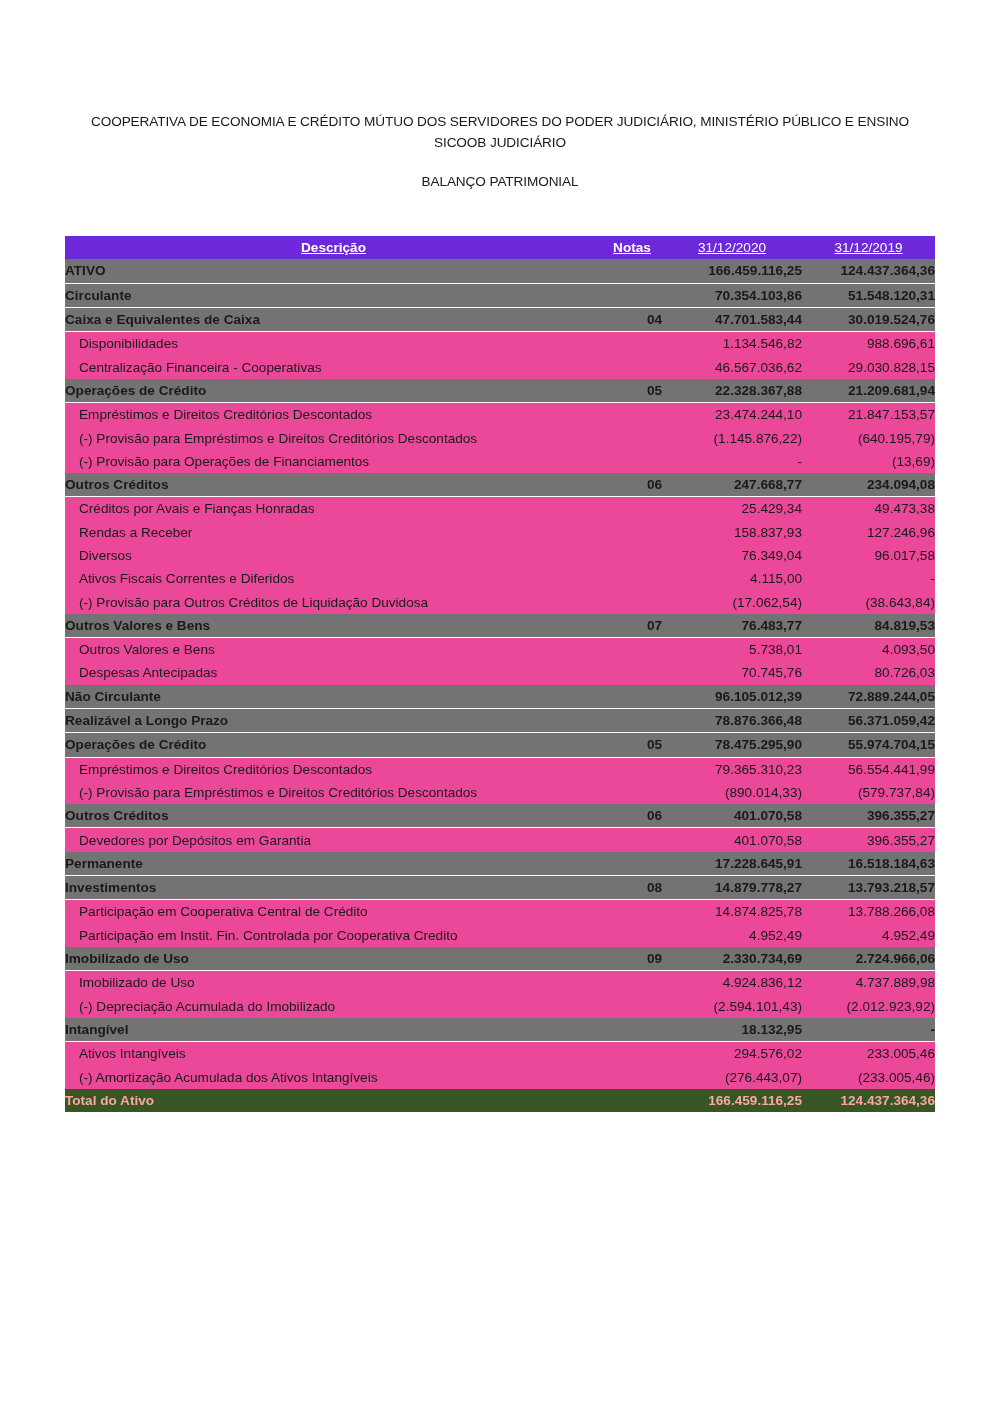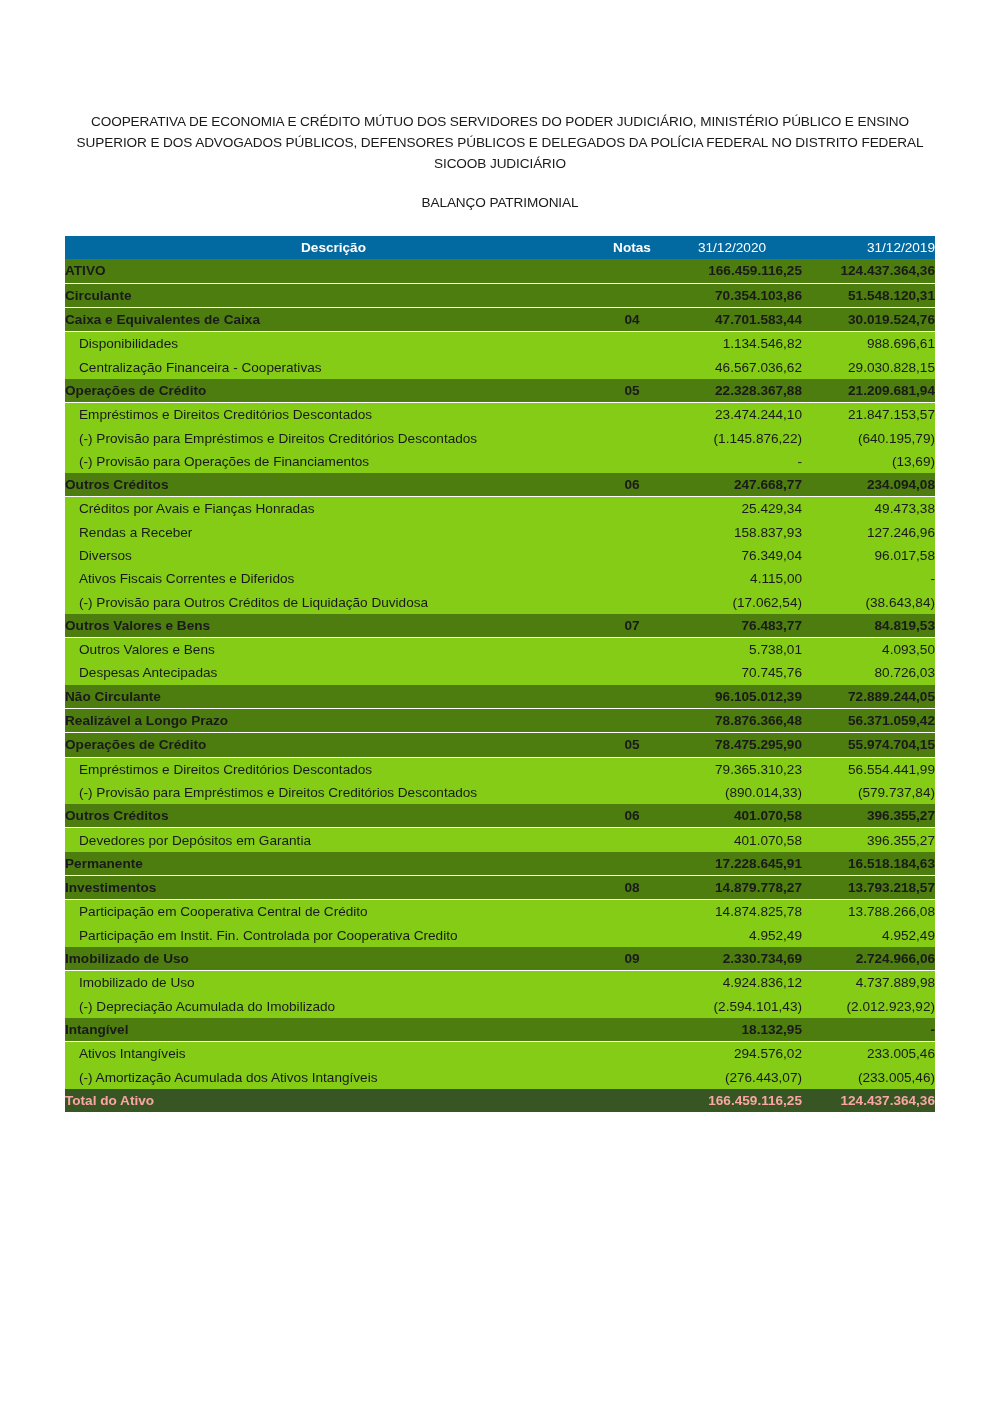--- a/index.html
+++ b/index.html
@@ -8,42 +8,41 @@
   .title-block .org { margin: 0; }
   .title-block .sub { margin: 0; }
   .title-block .sub1 { }
   .title-block .sub2 { margin-top: 18px; }
   table.balance { position: absolute; top: 236px; left: 65px; width: 870px; border-collapse: collapse; font-size: 13.6px; table-layout: fixed; }
   table.balance td, table.balance th { height: 23.3px; padding: 0; white-space: nowrap; overflow: hidden; }
   col.c-desc { width: 537px; }
   col.c-notes { width: 60px; }
   col.c-y1 { width: 140px; }
   col.c-y2 { width: 133px; }
-  thead tr { background: #0369a1; color: #ffffff; }
+  thead tr { background: #6d28d9; color: #ffffff; text-decoration: underline; }
   thead th { font-weight: bold; font-size: 13.6px; }
   th.h-desc { text-align: center; padding-left: 0; }
   th.h-notes { }
   th.h-y1 { text-align: center; font-weight: normal; padding-left: 20px; }
-  th.h-y2 { text-align: right; font-weight: normal; padding-left: 10px; }
-  tr.group { background: #4d7c0f; font-weight: bold; }
-  tr.item { background: #84cc16; }
+  th.h-y2 { text-align: center; font-weight: normal; padding-left: 10px; }
+  tr.group { background: #737373; font-weight: bold; }
+  tr.item { background: #ec4899; }
   tr.total { background: #375623; color: #fca5a5; font-weight: bold; }
   td.desc { padding-left: 2px; }
   tr.item td.desc { padding-left: 14px; }
-  td.notes { text-align: center; padding-left: 8px; }
+  td.notes { text-align: right; padding-left: 8px; }
   td.num { text-align: right; padding-right: 3px; }
   tr.group td, tr.total td { border-bottom: 1.5px solid #ffffff; }
   tr.item td { border-bottom: 0; }
 </style>
 </head>
 <body>
 
 <div class="title-block">
   <p class="org">COOPERATIVA DE ECONOMIA E CRÉDITO MÚTUO DOS SERVIDORES DO PODER JUDICIÁRIO, MINISTÉRIO PÚBLICO E ENSINO</p>
-  <p class="org">SUPERIOR E DOS ADVOGADOS PÚBLICOS, DEFENSORES PÚBLICOS E DELEGADOS DA POLÍCIA FEDERAL NO DISTRITO FEDERAL</p>
   <p class="sub sub1">SICOOB JUDICIÁRIO</p>
   <p class="sub sub2">BALANÇO PATRIMONIAL</p>
 </div>
 
 <table class="balance">
   <colgroup>
     <col class="c-desc">
       <col class="c-notes">
       <col class="c-y1">
       <col class="c-y2">

